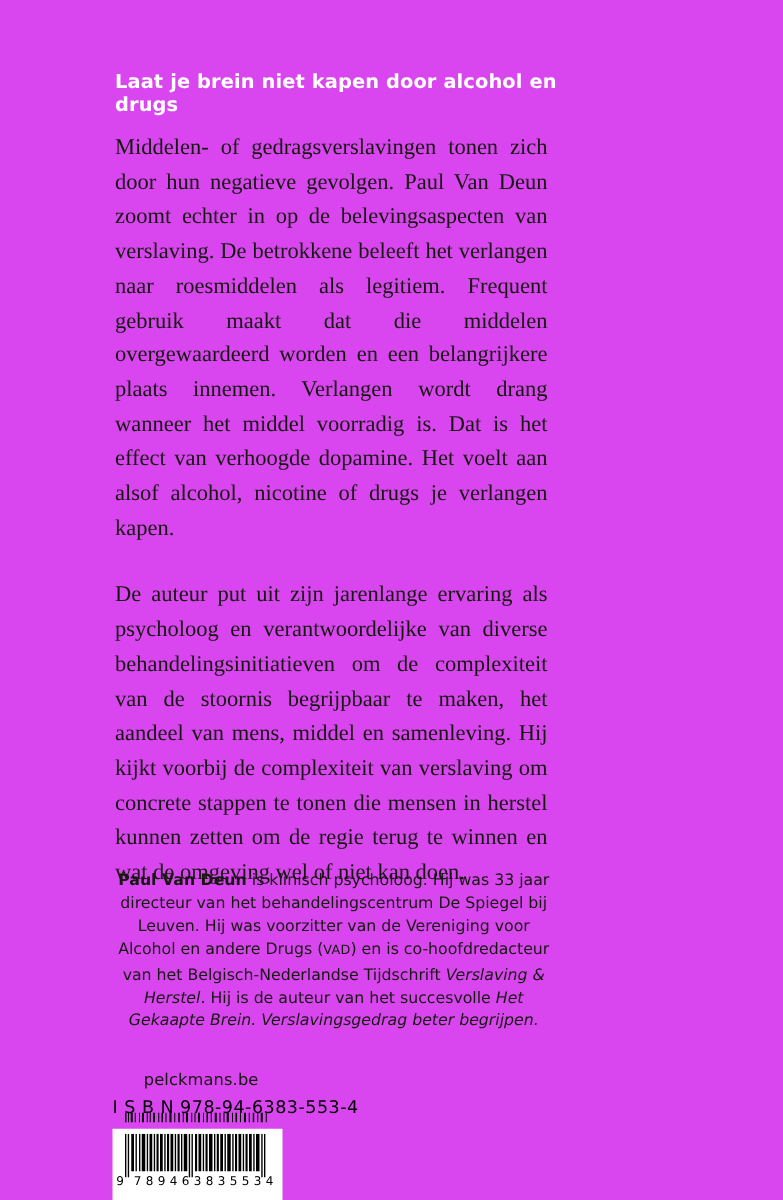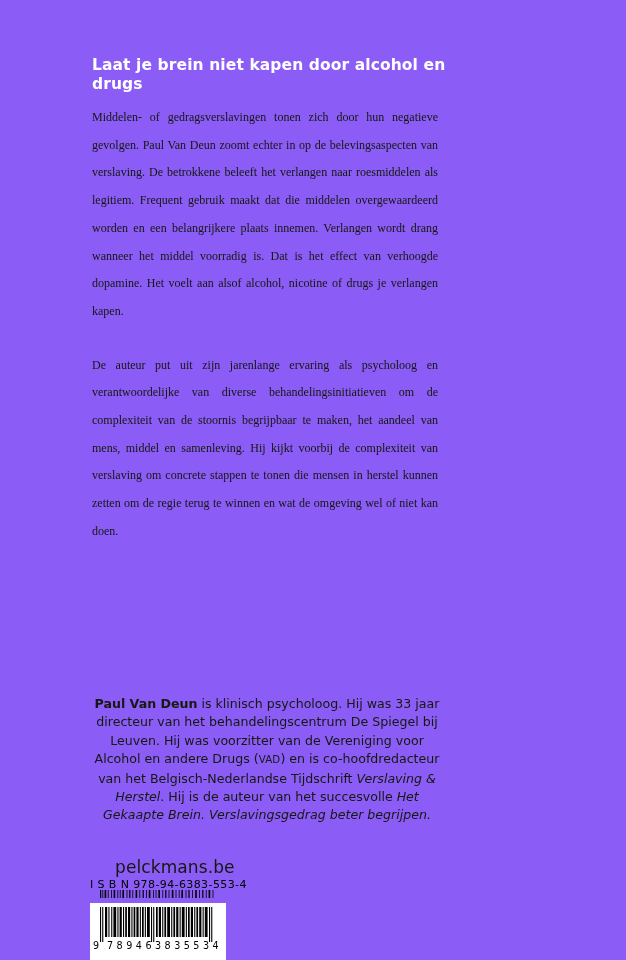--- a/index.html
+++ b/index.html
@@ -11,21 +11,21 @@
     height: 960px;
     background: #a8d5ae;
     font-family: "Liberation Serif", "DejaVu Serif", serif;
     overflow: hidden;
     position: relative;
   }
 
   .cover {
     position: absolute;
     inset: 0;
-    background: #8b5cf6;
+    background: #d946ef;
   }
 
   .headline {
     position: absolute;
     left: 92px;
     top: 56px;
     width: 400px;
     font-family: "DejaVu Sans", "Liberation Sans", sans-serif;
     font-weight: bold;
     font-size: 15.5px;
@@ -33,21 +33,21 @@
     color: #ffffff;
     line-height: 1.2;
   }
 
   .blurb {
     position: absolute;
     left: 92px;
     top: 104px;
     width: 346px;
     font-family: "Liberation Serif", "DejaVu Serif", serif;
-    font-size: 12px;
+    font-size: 18px;
     line-height: 27.7px;
     color: #14180f;
     text-align: justify;
     text-justify: inter-word;
     hyphens: manual;
   }
   .blurb p {
     margin: 0 0 26px 0;
   }
   .blurb p:last-child {
@@ -70,21 +70,21 @@
   .bio .smallcaps {
     font-size: 10.2px;
     letter-spacing: 0.2px;
   }
 
   .publisher {
     position: absolute;
     left: 115px;
     top: 857px;
     font-family: "DejaVu Sans", "Liberation Sans", sans-serif;
-    font-size: 17px;
+    font-size: 13px;
     color: #15190f;
     letter-spacing: 0.1px;
   }
 
   .barcode-box {
     position: absolute;
     left: 90px;
     top: 903px;
     width: 136px;
     height: 57px;
@@ -124,21 +124,21 @@
   }
 
   
   .isbn-header {
     position: absolute;
     left: 90px;
     top: 878px;
     width: 136px;
     text-align: center;
     font-family: "DejaVu Sans", "Liberation Sans", sans-serif;
-    font-size: 11px;
+    font-size: 14px;
     letter-spacing: 0.4px;
     color: #000;
     white-space: nowrap;
   }
   .isbn-thin-bars {
     position: absolute;
     left: 100px;
     top: 890px;
     width: 116px;
     height: 8px;

